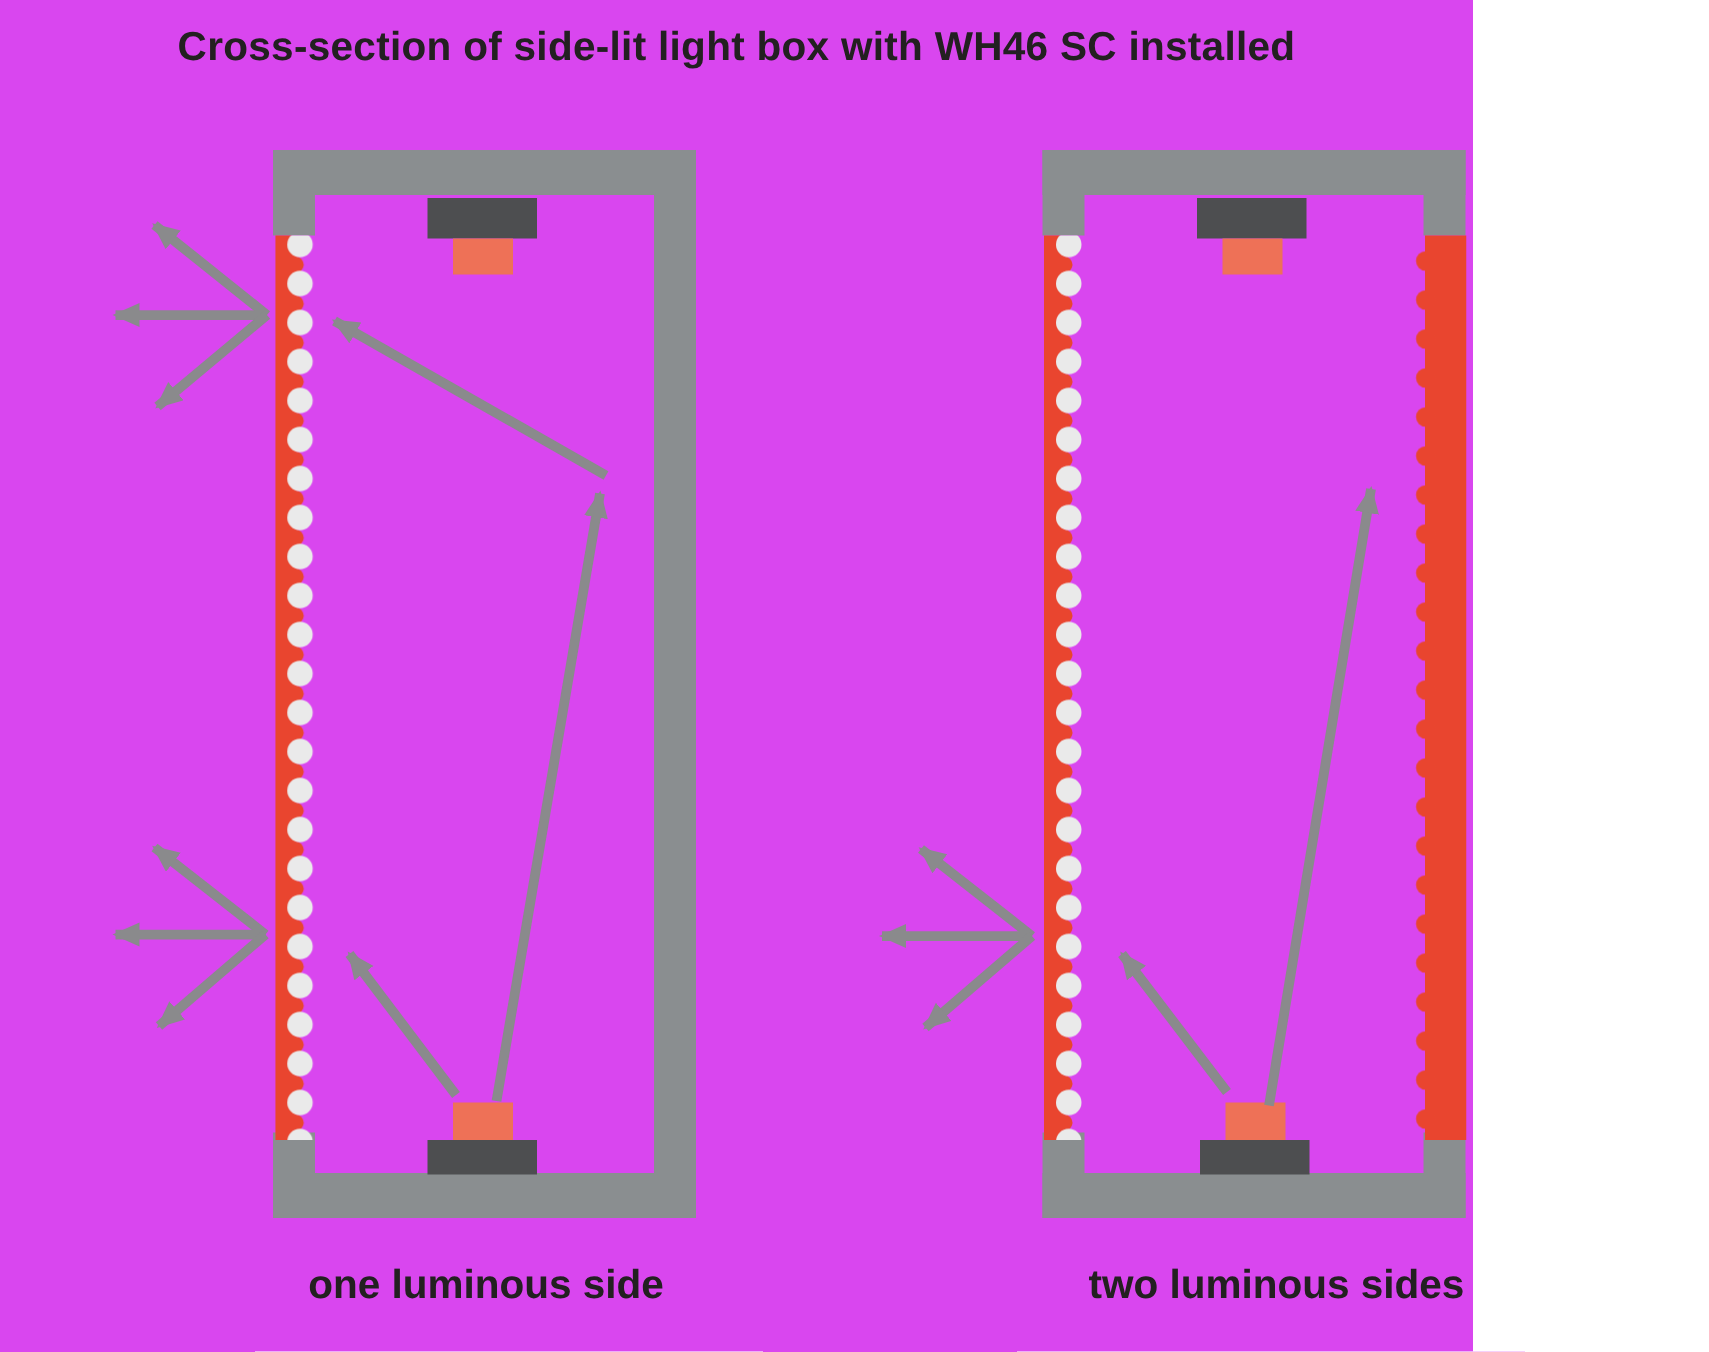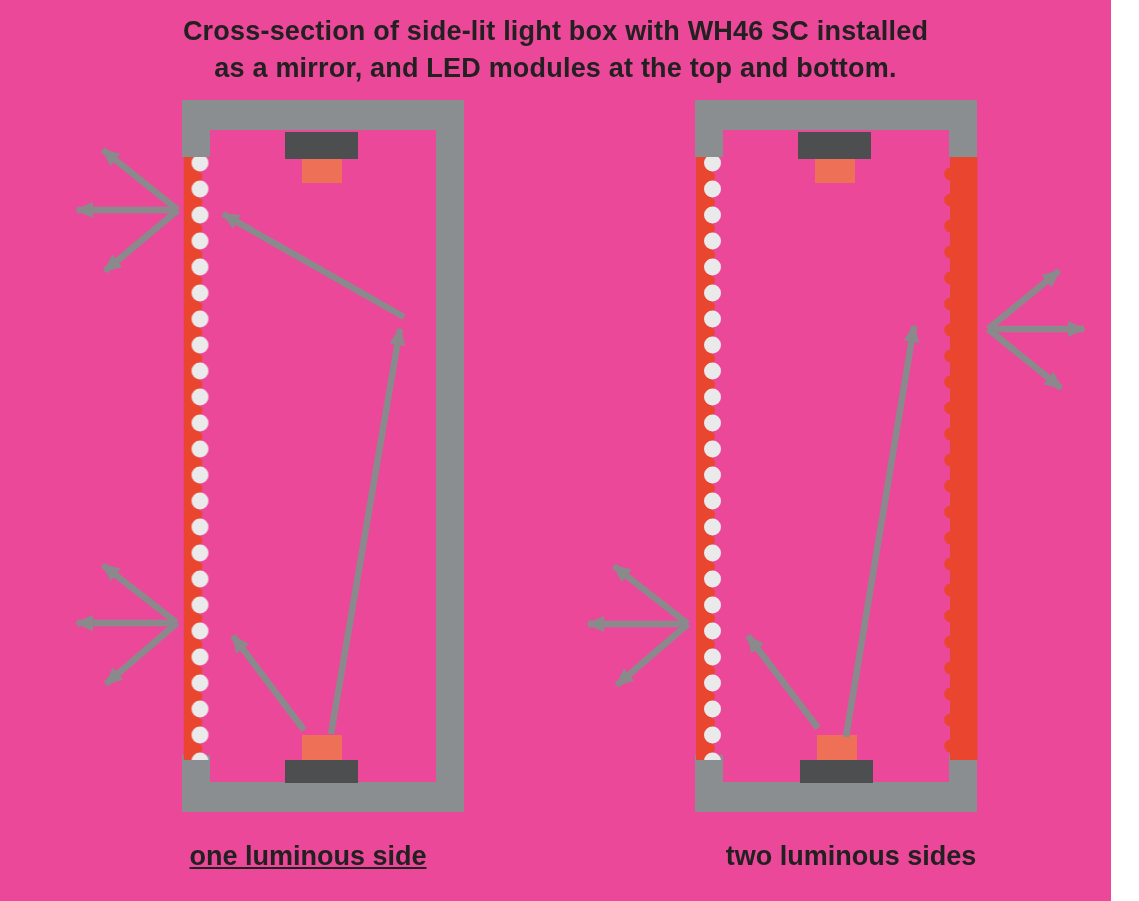--- a/index.html
+++ b/index.html
@@ -1,36 +1,36 @@
 <!DOCTYPE html>
 <html><head>
 <meta charset="utf-8">
 <style>
   html,body{margin:0;padding:0;background:#ffffff;}
   .canvas{
     position:relative;
-    width:1111px;height:901px;
-    background:#ec4899;
+    width:982px;height:901px;
+    background:#d946ef;
     font-family:"Liberation Sans", sans-serif;
     overflow:hidden;
   }
   .title{
     position:absolute;top:13px;left:0;right:0;
     text-align:center;
     font-size:27px;line-height:37px;font-weight:700;
     color:#232021;
     letter-spacing:0.2px;
   }
   .caption{
     position:absolute;top:841px;width:350px;
     text-align:center;
     font-size:27px;font-weight:700;
     color:#232021;
   }
-  .caption.one{left:133px;text-decoration:underline;}
+  .caption.one{left:149px;}
   .caption.two{left:676px;}
   svg.diagram{position:absolute;top:0;left:0;}
   .frame{fill:#8a8e90;}
   .dark{fill:#4d4e50;}
   .salmon{fill:#ee7157;}
   .red{fill:#e9452f;}
   .ray{stroke:#8a8a8c;stroke-width:6.5;fill:none;marker-end:url(#ah);}
 </style>
 </head>
 <body>
@@ -121,19 +121,18 @@
       <g>
         <line class="ray" x1="988" y1="329" x2="1059" y2="271"></line>
         <line class="ray" x1="988" y1="329" x2="1084" y2="329"></line>
         <line class="ray" x1="988" y1="329" x2="1061" y2="388"></line>
       </g>
     </g>
   </svg>
 
   <div class="title">
     <div>Cross-section of side-lit light box with WH46 SC installed</div>
-    <div>as a mirror, and LED modules at the top and bottom.</div>
   </div>
 
   <div class="caption one">one luminous side</div>
   <div class="caption two">two luminous sides</div>
 
 </div>
 
 </body></html>

